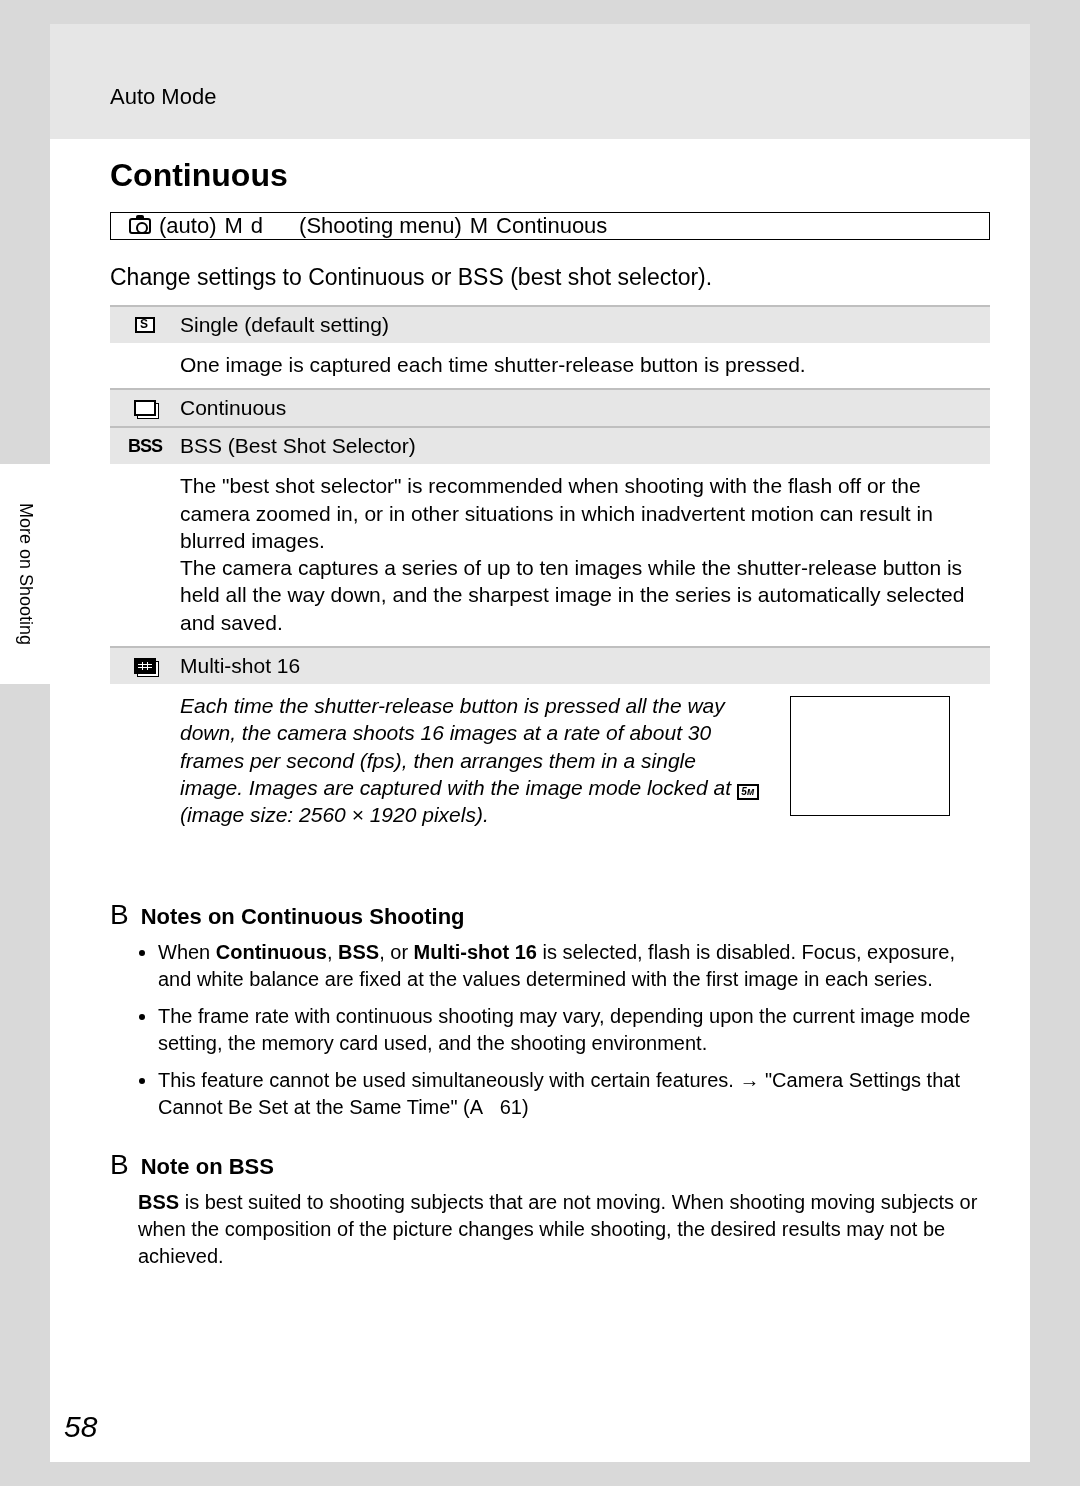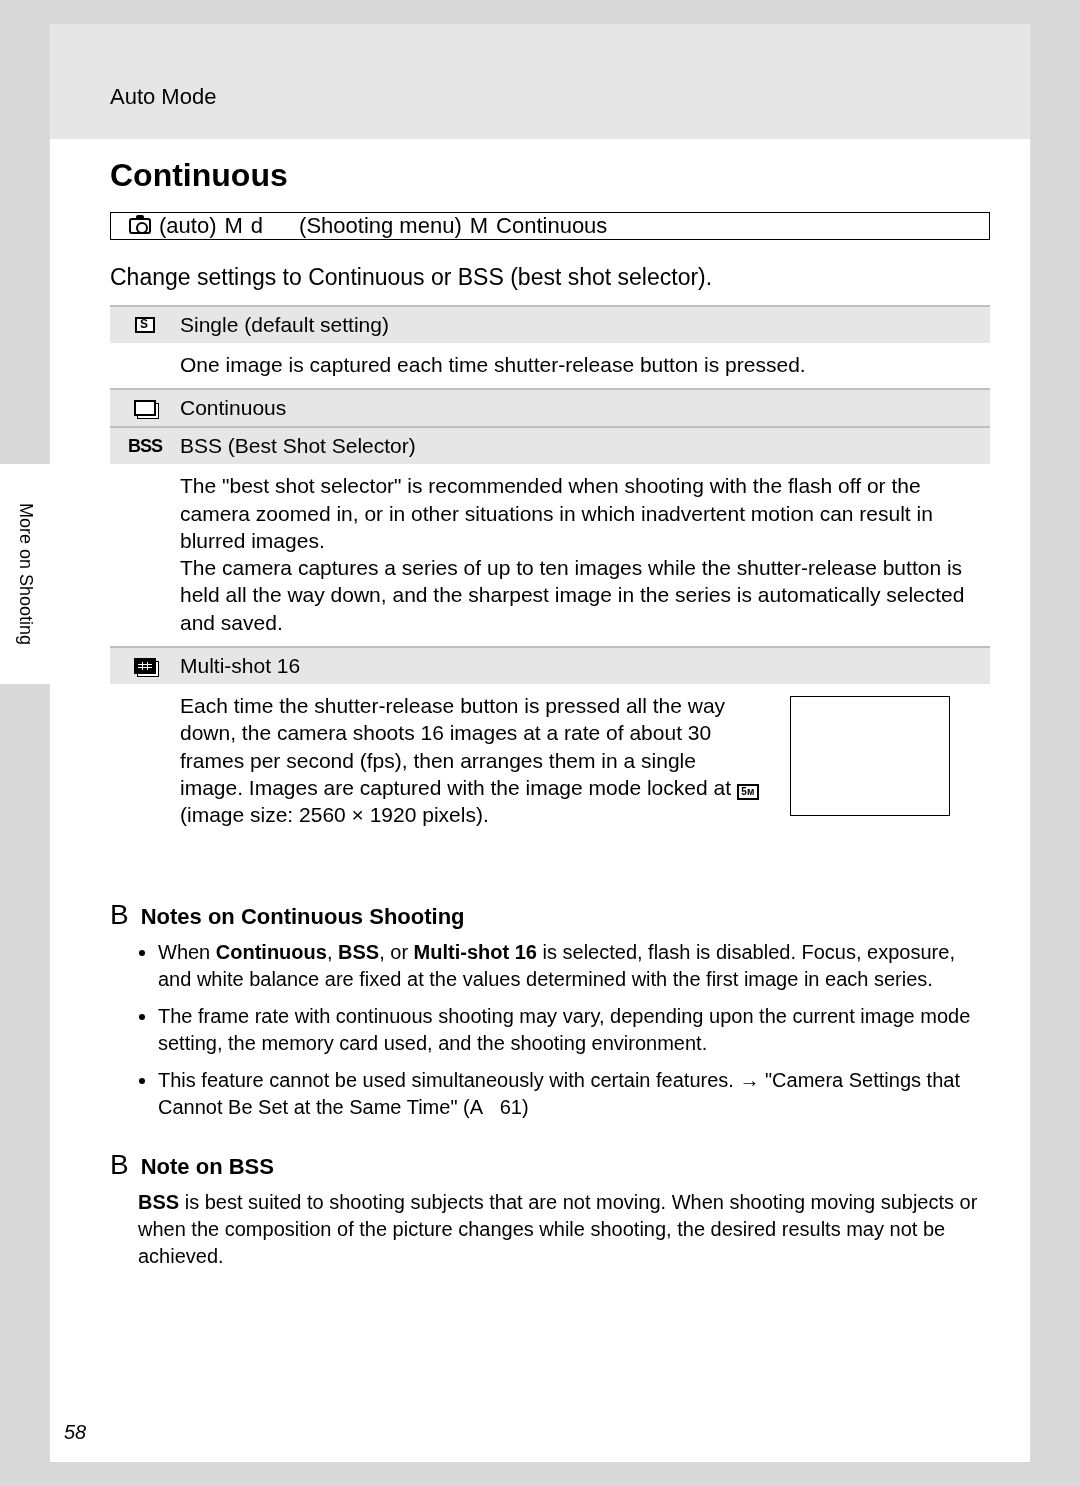--- a/index.html
+++ b/index.html
@@ -94,21 +94,21 @@
   }
   .row-head .label-cell { flex: 1; }
   .row-body {
     display: flex;
     padding: 8px 0 10px 0;
     font-size: 21px;
     line-height: 1.3;
   }
   .row-body .icon-cell { width: 70px; }
   .row-body .body-cell { flex: 1; padding-right: 12px; }
-  .row-body.multishot .body-cell { display: flex; gap: 30px; }
+  .row-body.multishot .body-cell { display: flex; gap: 30px; font-style: italic; }
   .ms-text { width: 580px; }
   .ms-thumb {
     width: 160px; height: 120px;
     border: 1px solid #000;
     margin-top: 4px;
   }
   .ms-bullet { margin-left: 20px; margin-top: 2px; }
   .after-table {
     font-size: 23px;
     margin-top: 8px;
@@ -130,21 +130,21 @@
   .note-bss-title { margin-top: 28px; }
   .note-bss-body {
     font-size: 20px;
     line-height: 1.35;
     padding-left: 28px;
   }
   .page-num {
     position: absolute;
     left: 14px; bottom: 18px;
     font-style: italic;
-    font-size: 20px;
+    font-size: 30px;
   }
   .side-tab {
     position: absolute;
     left: -50px; top: 440px;
     width: 50px; height: 220px;
     background: #fff;
     border-radius: 0;
   }
   .side-tab .vtext {
     position: absolute;

